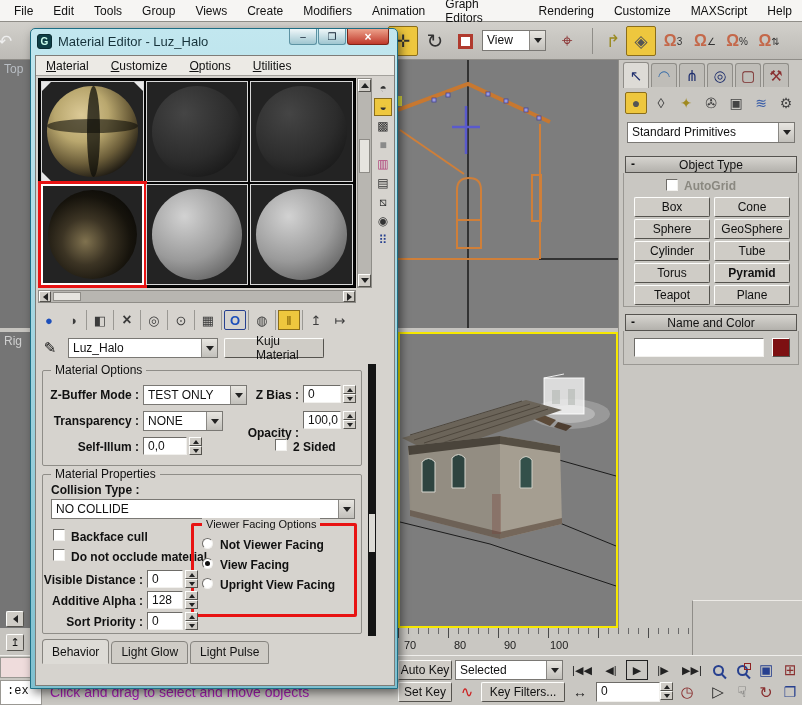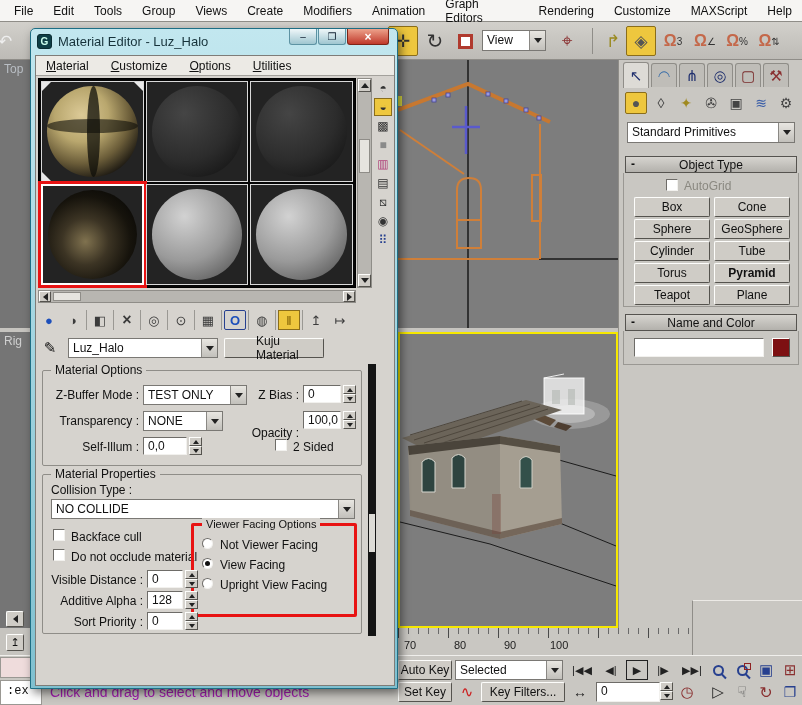--- a/index.html
+++ b/index.html
@@ -114,21 +114,21 @@
 
   .name-row { position:absolute; left:2px; top:280px; width:354px; height:24px; display:flex; align-items:center; gap:6px; }
   .me-dd { height:20px; background:#fff; border:1px solid #7a7874; display:flex; }
   .me-dd .val { flex:1; padding:2px 4px; font-size:12px; }
 
   .params { position:absolute; left:2px; top:308px; width:338px; height:272px; }
   .pscroll { position:absolute; left:330px; top:0; width:8px; height:272px; background:#141414; }
   .pscroll .thumb { position:absolute; left:1px; top:150px; width:6px; height:38px; background:#dddbd6; }
   .group { position:absolute; border:1px solid #8f8d88; border-radius:2px; }
   .legend { position:absolute; top:-8px; left:8px; background:#d6d3ce; padding:0 4px; font-size:12px; }
-  .lbl { position:absolute; font-size:12px; white-space:nowrap; }
+  .lbl { position:absolute; font-size:12px; white-space:nowrap;font-weight:bold; }
   .r { text-align:right; }
   .spin { position:absolute; width:13px; }
   .spin div { height:9px; background:#cfccc6; border:1px solid; border-color:#fdfdfb #55534e #55534e #fdfdfb;
               display:flex; align-items:center; justify-content:center; }
   .spin .tri-up { border-left-width:3px; border-right-width:3px; border-bottom-width:4px; }
   .spin .tri-down { border-left-width:3px; border-right-width:3px; border-top-width:4px; }
   .radio { position:absolute; width:11px; height:11px; border-radius:50%; background:#fff; border:1px solid; border-color:#6e6c68 #f2f1ee #f2f1ee #6e6c68; }
   .radio.sel::after { content:""; position:absolute; left:2px; top:2px; width:5px; height:5px; border-radius:50%; background:#111; }
   .vfo { border:3px solid #e81313 !important; }
   .tabs { position:absolute; left:6px; top:584px; height:24px; display:flex; align-items:flex-end; }
@@ -605,16 +605,21 @@
                 <span class="tri-down"></span>
               </div>
             </span>
         </div>
 
         <div class="pscroll">
             <span class="thumb"></span>
           </div>
       </div>
 
+      <div class="tabs">
+        <span class="tab active">Behavior</span>
+        <span class="tab">Light Glow</span>
+        <span class="tab">Light Pulse</span>
+      </div>
     </div>
   </div>
 
 </div>
 
 </body></html>

